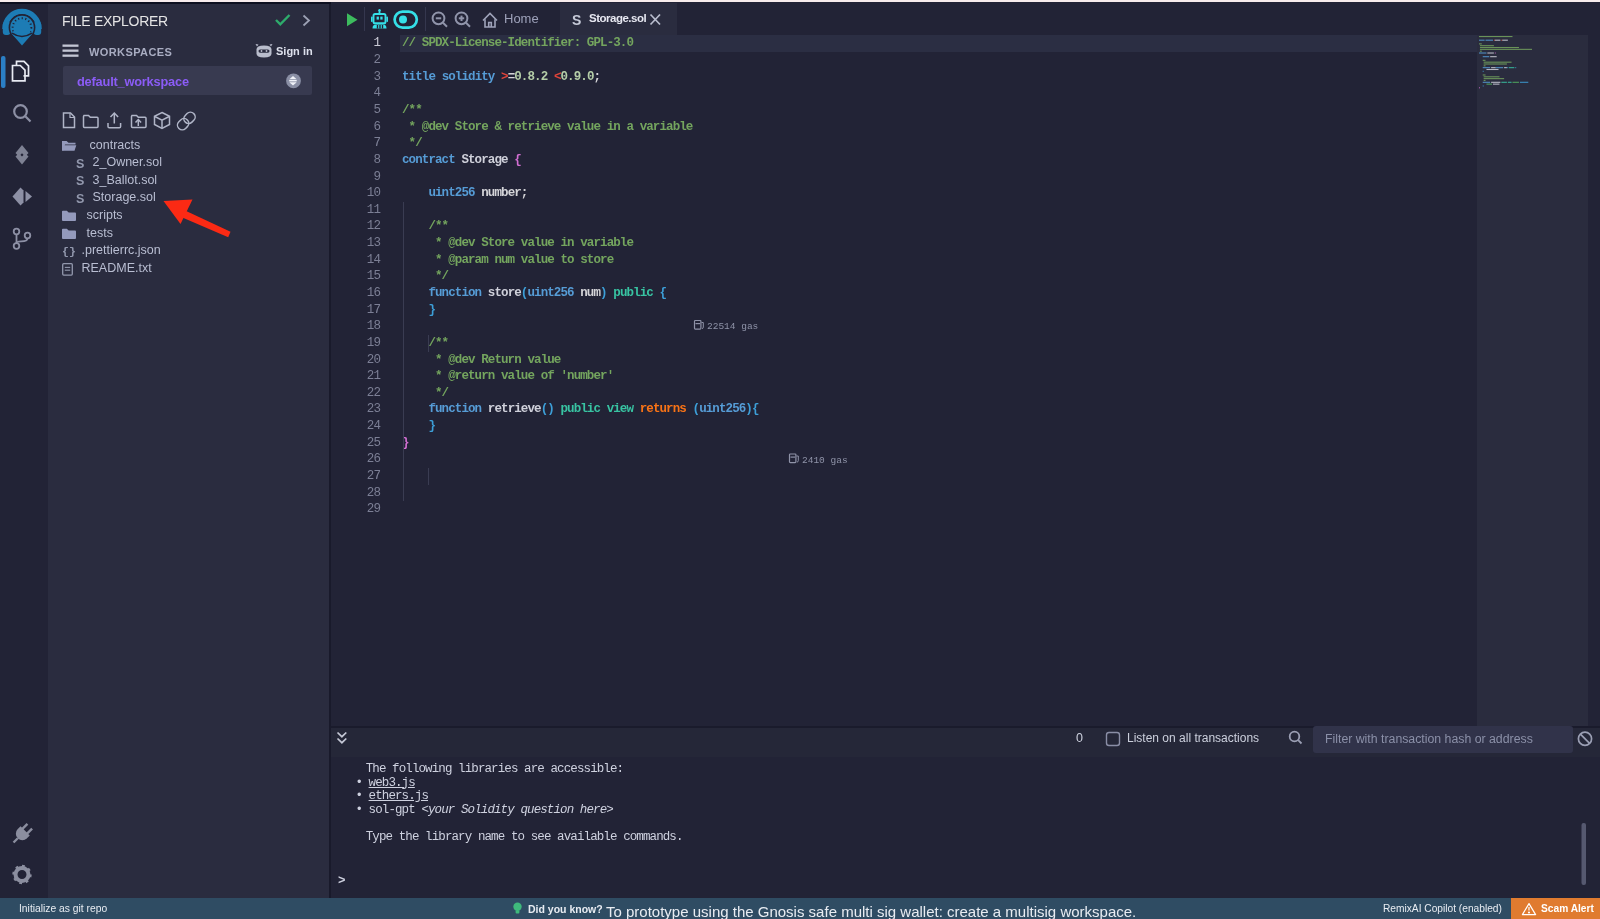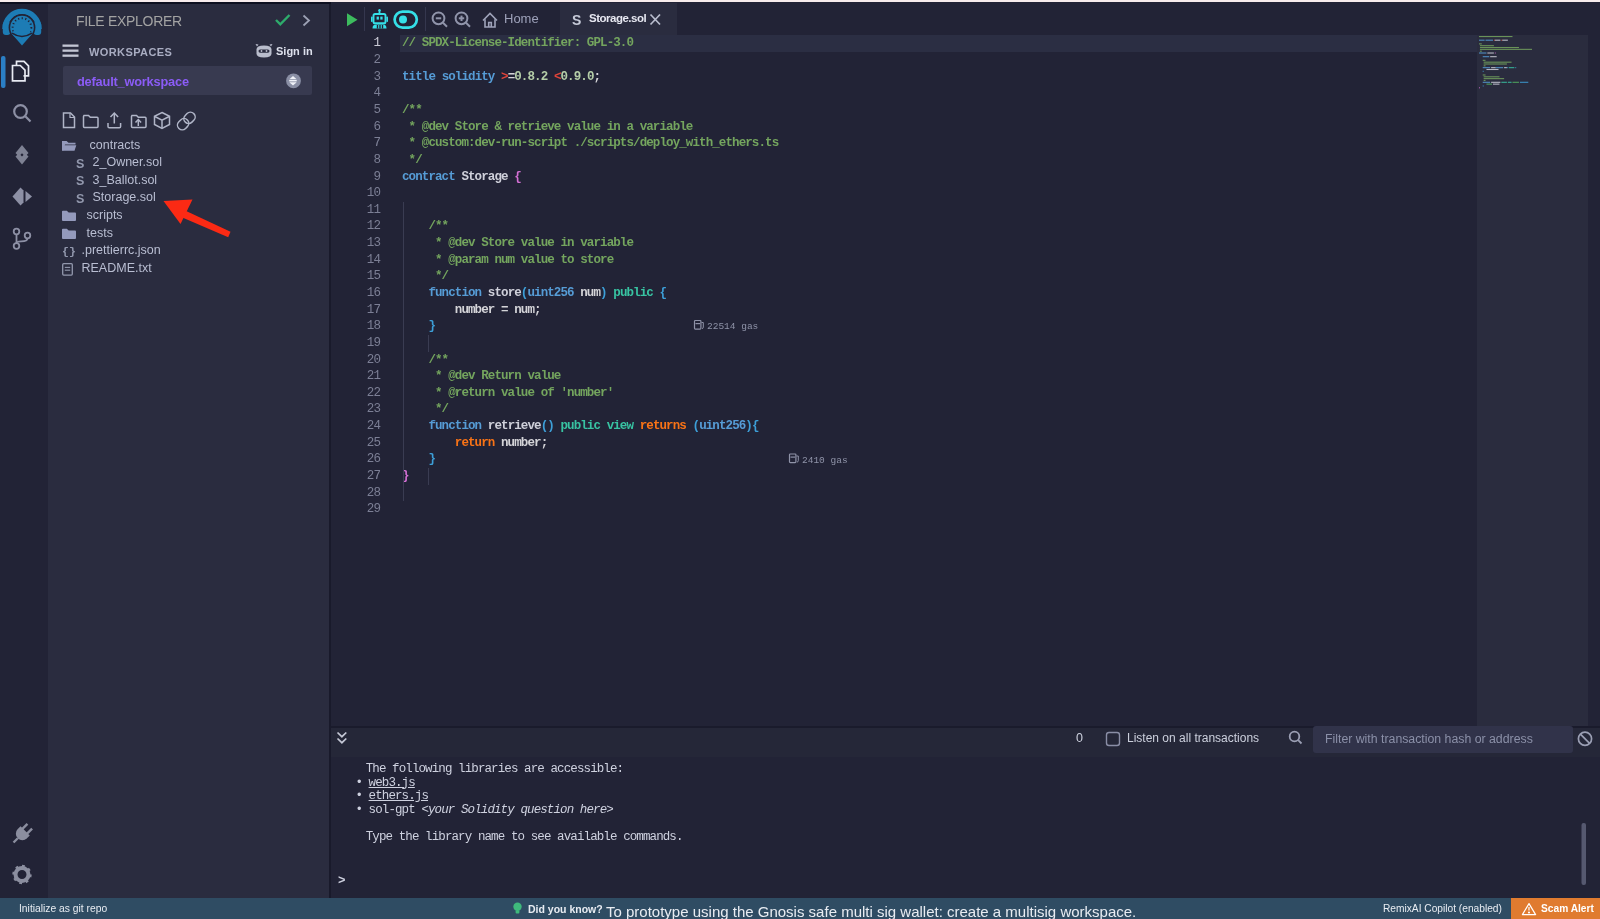--- a/index.html
+++ b/index.html
@@ -23,21 +23,21 @@
 #gutter{left:330px;top:35.4px;width:50px;text-align:right;font:400 12.5px "Liberation Mono",monospace;letter-spacing:-0.9px;color:#7c7f95}
 .gl{height:16.643px;line-height:16.643px}
 .gl.on{color:#cacad6}
 #codebox{left:402.0px;top:35.4px;width:1075px;font:700 12.5px "Liberation Mono",monospace;letter-spacing:-0.9px;color:#d4d4d8}
 .cl{height:16.643px;line-height:16.643px;white-space:pre}
 .c{color:#74a55e} .k{color:#569cd6} .w{color:#d4d4d8} .n{color:#b5cea8}
 .r{color:#e1443a} .t{color:#38c3a2} .g{color:#f97316} .o{color:#d36fd3}
 .b{color:#3d9fd8} .f{color:#cfd0da}
 .guide{position:absolute;width:1px;background:#3a3c52}
 .gas{position:absolute;font:400 9.5px "Liberation Mono",monospace;color:#8f93a8;line-height:10px}
-#fe-title{left:76px;top:13px;font-size:14px;font-weight:500;color:#a3a3a3;letter-spacing:-0.3px}
+#fe-title{left:62px;top:13px;font-size:14px;font-weight:500;color:#e5e5e5;letter-spacing:-0.3px}
 #ws-label{left:89px;top:45.5px;font-size:11px;font-weight:600;color:#a9adc2;letter-spacing:.4px}
 #signin{left:276px;top:44.5px;font-size:11px;font-weight:600;color:#dde0ec}
 #wsselect{left:63px;top:66px;width:249px;height:29px;background:#383a50;border-radius:2px}
 #wsname{left:77px;top:73.5px;font-size:12.8px;font-weight:700;letter-spacing:-0.2px;color:#8b5cf6}
 .trow{position:absolute;font-size:12.5px;color:#b9bed2}
 #hometxt{left:504px;top:11px;font-size:13px;color:#9da1b9}
 #tabtxt{left:589px;top:12px;font-size:11.5px;font-weight:600;letter-spacing:-0.5px;color:#e6e7f0}
 .tmono{position:absolute;font:400 12.5px "Liberation Mono",monospace;letter-spacing:-0.9px;color:#ced1df;white-space:pre}
 .tlink{text-decoration:underline}
 #filterin{left:1313px;top:726px;width:260px;height:27px;background:#31334a;border-radius:3px}
@@ -92,39 +92,37 @@
 <div class="gl">28</div>
 <div class="gl">29</div>
   </div>
 <div class="abs" id="codebox">
     <div class="cl"><span class="c">// SPDX-License-Identifier: GPL-3.0</span></div>
 <div class="cl"></div>
 <div class="cl"><span class="k">title</span><span class="w"> </span><span class="k">solidity</span><span class="w"> </span><span class="r">&gt;</span><span class="w">=</span><span class="n">0.8.2</span><span class="w"> </span><span class="r">&lt;</span><span class="n">0.9.0</span><span class="w">;</span></div>
 <div class="cl"></div>
 <div class="cl"><span class="c">/**</span></div>
 <div class="cl"><span class="c"> * @dev Store &amp; retrieve value in a variable</span></div>
-<div class="cl"><span class="c"> * @custom:dev-run-script ./scripts/deploy_with_ethers.ts</span></div>
 <div class="cl"><span class="c"> */</span></div>
 <div class="cl"><span class="k">contract</span><span class="w"> </span><span class="f">Storage</span><span class="w"> </span><span class="o">{</span></div>
 <div class="cl"></div>
+<div class="cl"><span class="w">    </span><span class="k">uint256</span><span class="w"> number;</span></div>
 <div class="cl"></div>
 <div class="cl"><span class="w">    </span><span class="c">/**</span></div>
 <div class="cl"><span class="c">     * @dev Store value in variable</span></div>
 <div class="cl"><span class="c">     * @param num value to store</span></div>
 <div class="cl"><span class="c">     */</span></div>
 <div class="cl"><span class="w">    </span><span class="k">function</span><span class="w"> </span><span class="f">store</span><span class="b">(</span><span class="k">uint256</span><span class="w"> num</span><span class="b">)</span><span class="w"> </span><span class="t">public</span><span class="w"> </span><span class="b">{</span></div>
-<div class="cl"><span class="w">        number = num;</span></div>
 <div class="cl"><span class="w">    </span><span class="b">}</span></div>
 <div class="cl"></div>
 <div class="cl"><span class="w">    </span><span class="c">/**</span></div>
 <div class="cl"><span class="c">     * @dev Return value</span></div>
 <div class="cl"><span class="c">     * @return value of 'number'</span></div>
 <div class="cl"><span class="c">     */</span></div>
 <div class="cl"><span class="w">    </span><span class="k">function</span><span class="w"> </span><span class="f">retrieve</span><span class="b">()</span><span class="w"> </span><span class="t">public</span><span class="w"> </span><span class="t">view</span><span class="w"> </span><span class="g">returns</span><span class="w"> </span><span class="b">(</span><span class="k">uint256</span><span class="b">){</span></div>
-<div class="cl"><span class="w">        </span><span class="g">return</span><span class="w"> number;</span></div>
 <div class="cl"><span class="w">    </span><span class="b">}</span></div>
 <div class="cl"><span class="o">}</span></div>
   </div>
 <div class="guide" style="left:403.2px;top:201.8px;height:299.7px"></div>
 <div class="guide" style="left:428.4px;top:335px;height:16.6px"></div>
 <div class="guide" style="left:428.4px;top:468.1px;height:16.6px"></div>
 <div class="gas" style="left:707px;top:322px">22514 gas</div>
 <div class="gas" style="left:802px;top:455.5px">2410 gas</div>
 <svg class="abs" style="left:0;top:0" width="1600" height="919" viewBox="0 0 1600 919">
 <g fill="none" stroke="#8f93a8" stroke-width="1.2">

